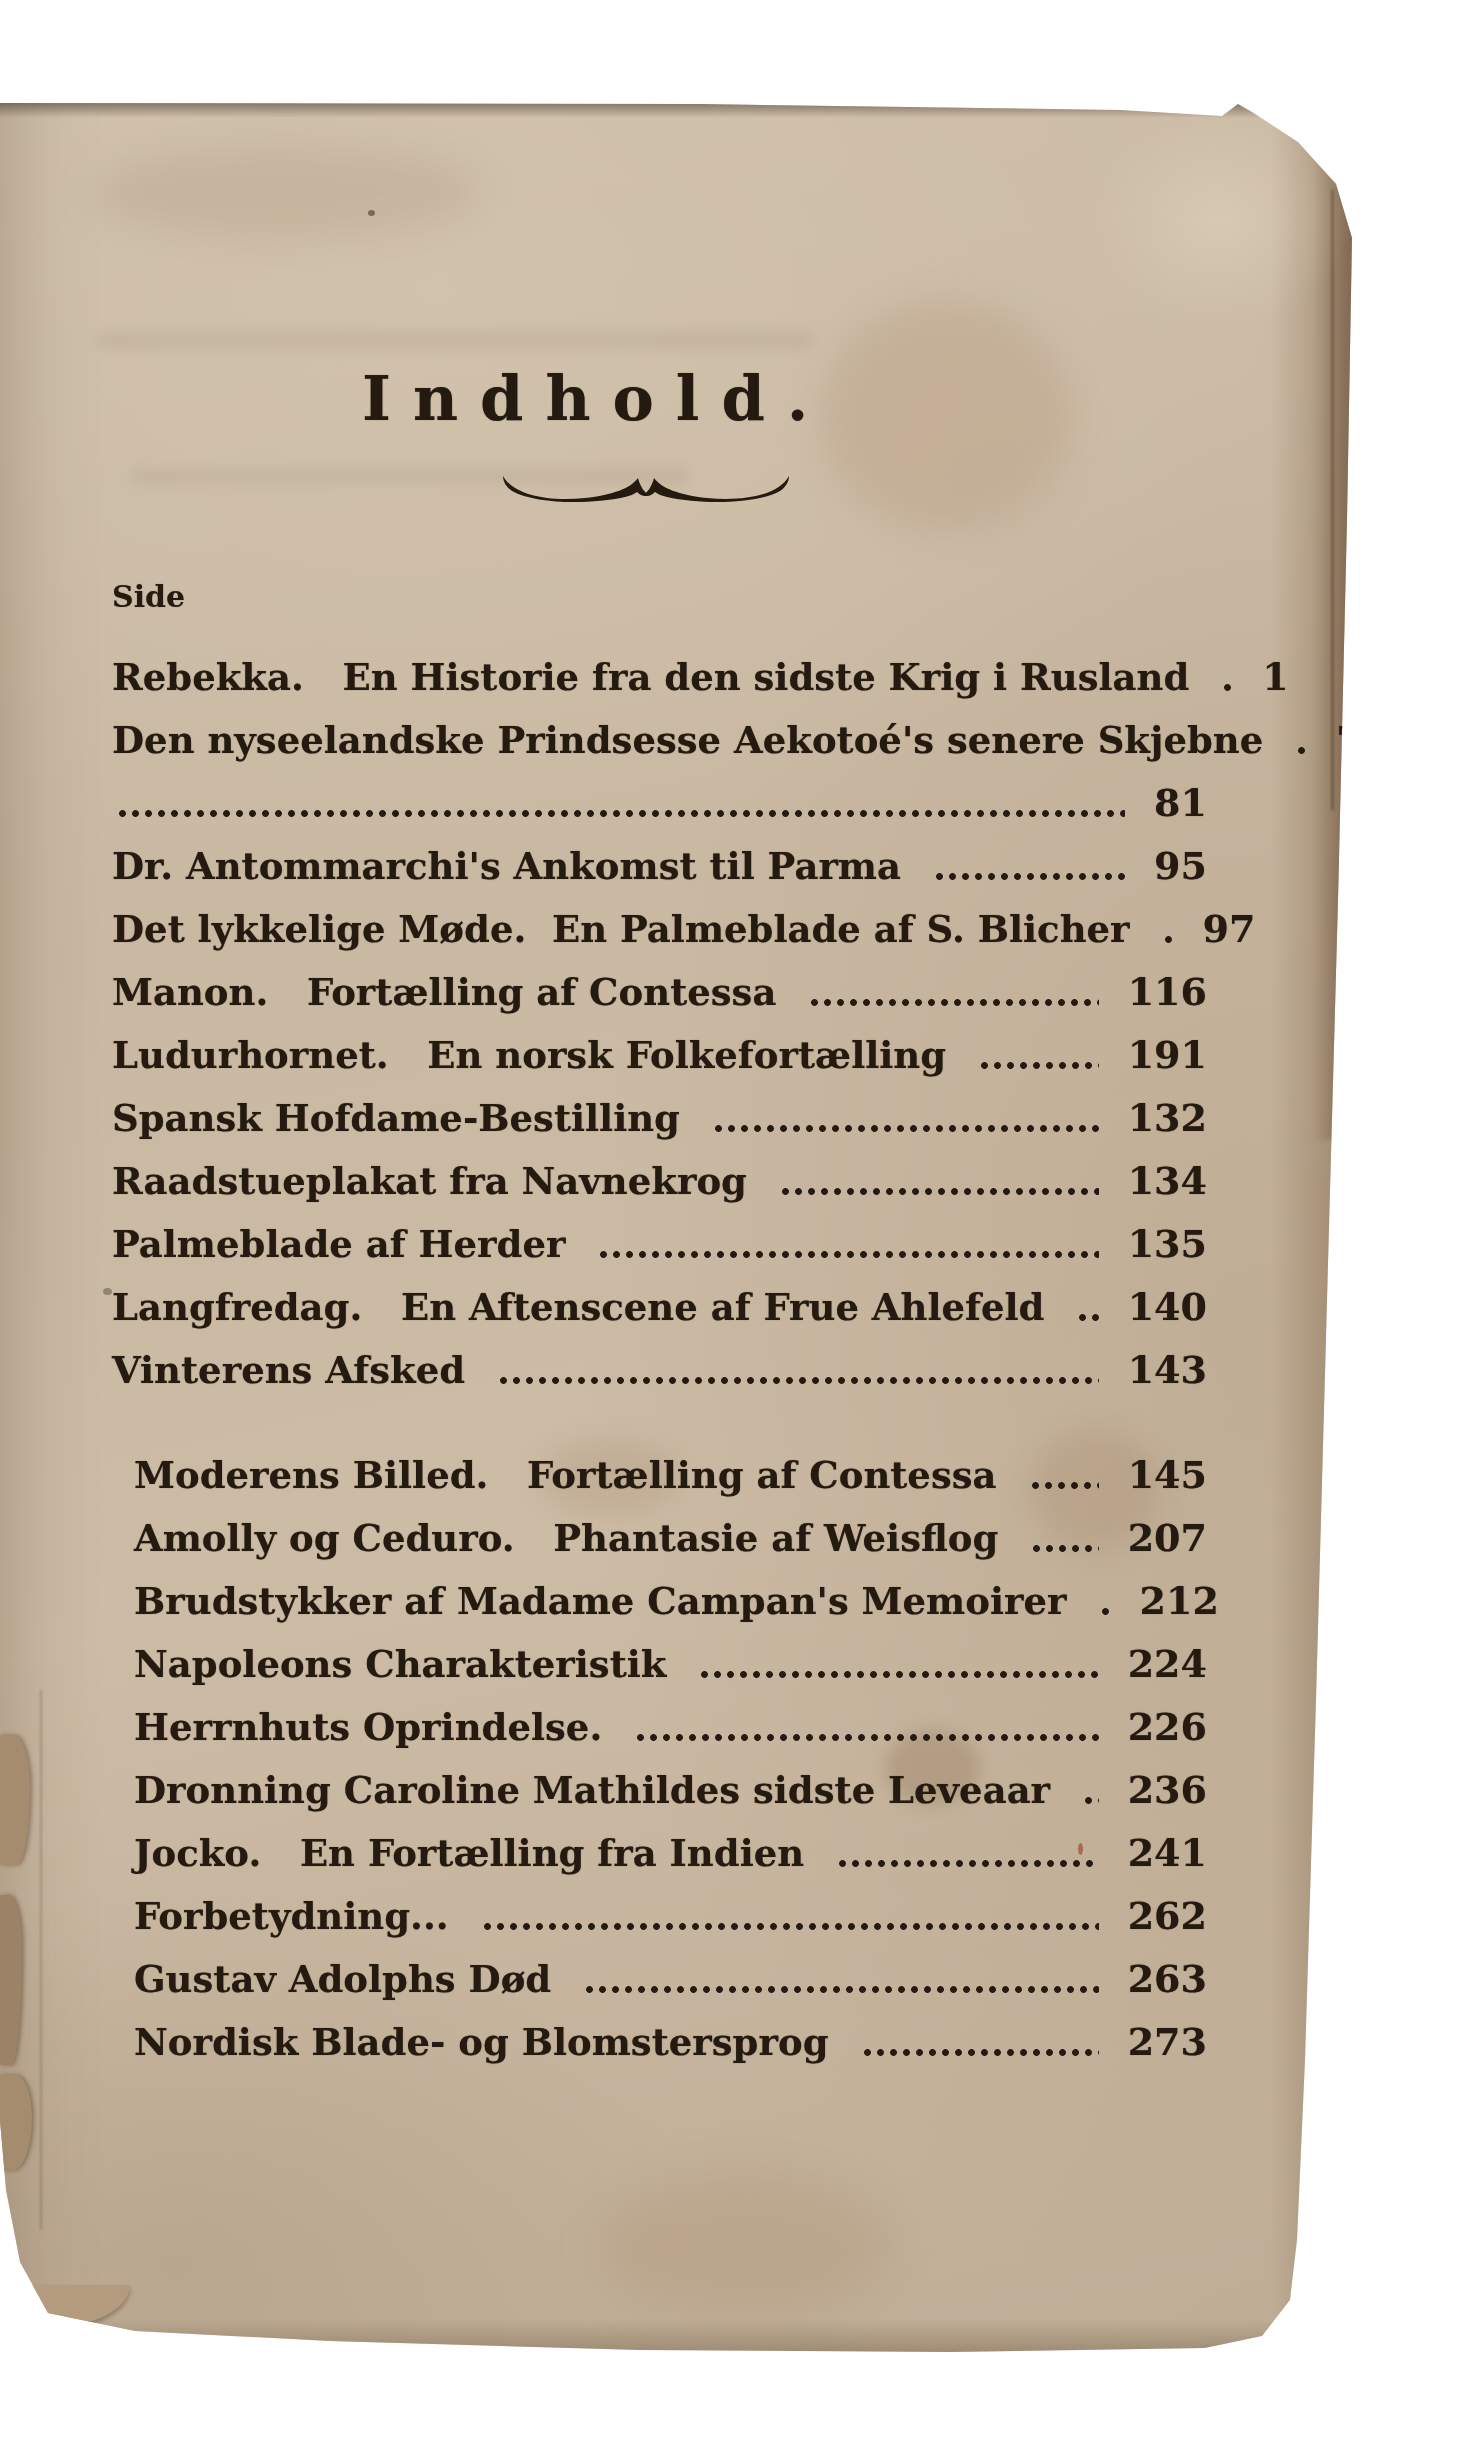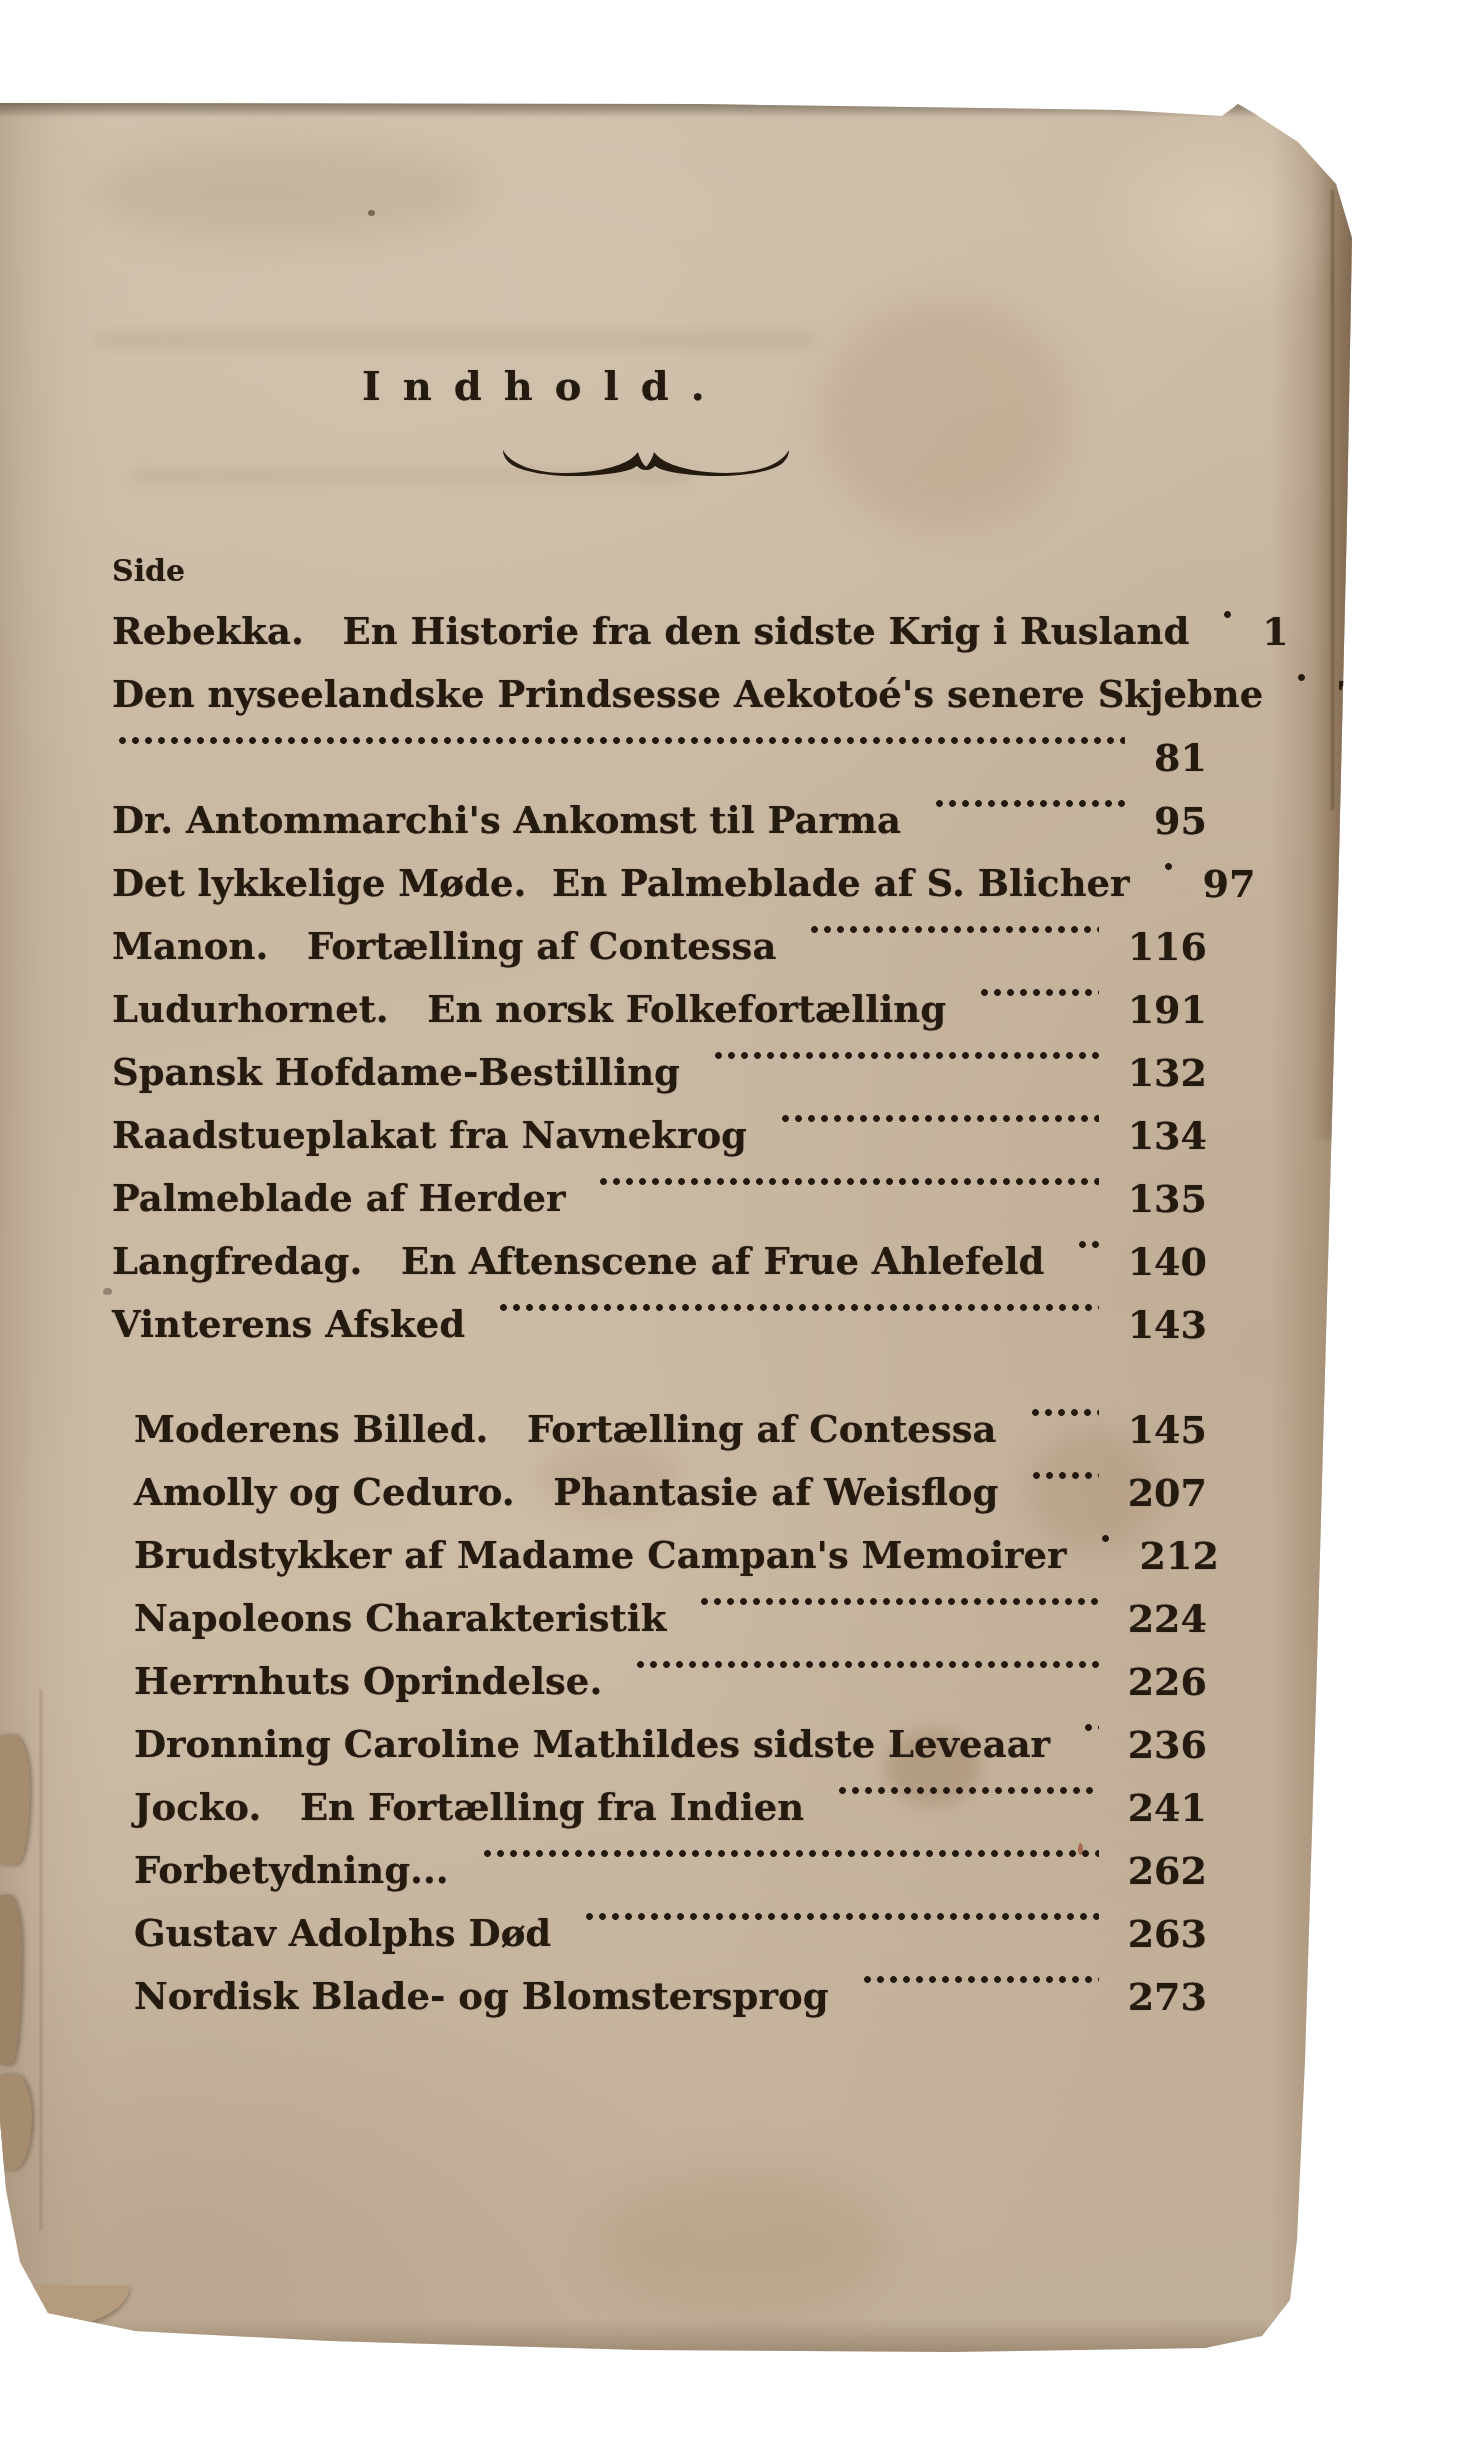--- a/index.html
+++ b/index.html
@@ -61,30 +61,30 @@
   .b1{left:95px;top:330px;width:720px;height:20px;}
   .b2{left:130px;top:468px;width:560px;height:16px;}
   .speck{position:absolute;border-radius:50%;background:rgba(60,42,26,.55);}
   .sp1{left:368px;top:210px;width:7px;height:6px;}
   .sp2{left:103px;top:1288px;width:9px;height:7px;background:rgba(90,80,70,.5);}
   .sp3{left:1078px;top:1843px;width:5px;height:12px;background:rgba(150,60,35,.6);}
   
   .content{position:absolute;left:112px;top:0;width:1095px;color:#241a10;}
   .title{
     margin:362px 0 0 250px;
-    font-size:40px;font-weight:bold;letter-spacing:22px;
+    font-size:62px;font-weight:bold;letter-spacing:22px;
     text-shadow:0 0 1px rgba(36,26,16,.55);
   }
   .ornament{display:block;margin:34px 0 0 388px;width:292px;height:38px;}
   .ornament path{fill:#241a10;}
   .side-label{margin-top:72px;text-align:left;padding-right:28px;
     font-size:30px;font-weight:bold;text-shadow:0 0 1px rgba(36,26,16,.45);}
   .toc{margin-top:22px;}
   .toc-2{margin-top:42px;padding-left:22px;}
-  .row{display:flex;height:63px;gap:28px;}
+  .row{display:flex;align-items:flex-end;height:63px;gap:28px;}
   .row-title{white-space:pre;font-size:37px;font-weight:bold;line-height:1.15;
     text-shadow:0 0 1px rgba(36,26,16,.5);}
   .leader{flex:1;height:9px;margin:0 1px 7px 6px;min-width:10px;
     background-image:radial-gradient(circle at 4.5px 4.5px,#241a10 3px,rgba(0,0,0,0) 3.8px);
     background-size:13px 9px;background-repeat:repeat-x;}
   .row-page{font-size:38px;font-weight:bold;line-height:1.15;
     text-shadow:0 0 1px rgba(36,26,16,.5);}
 </style>
 </head>
 <body>

